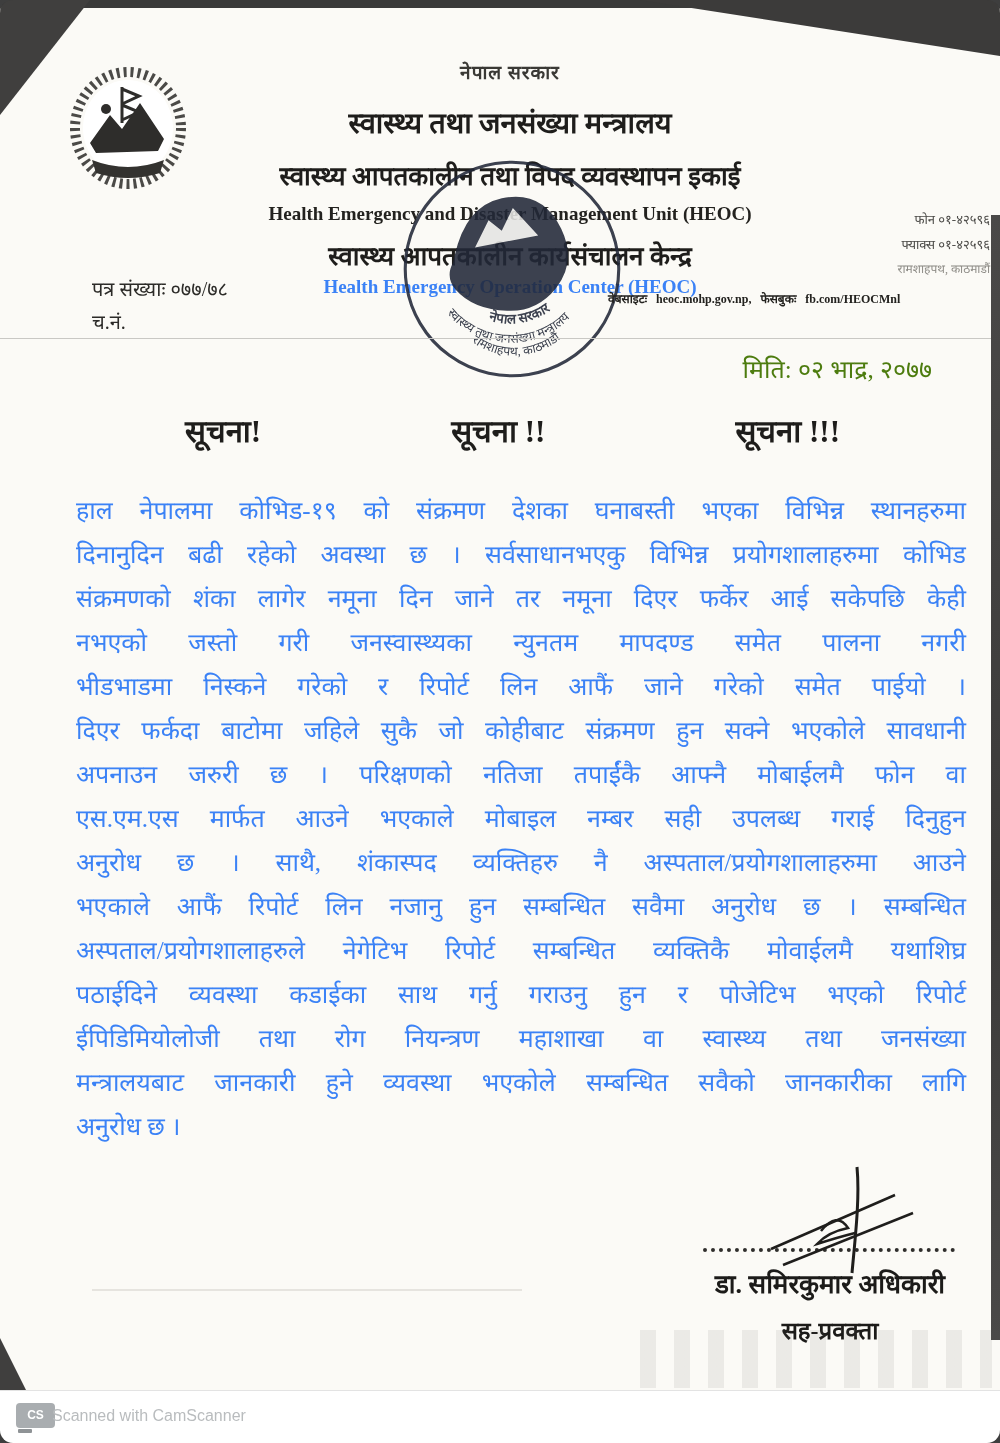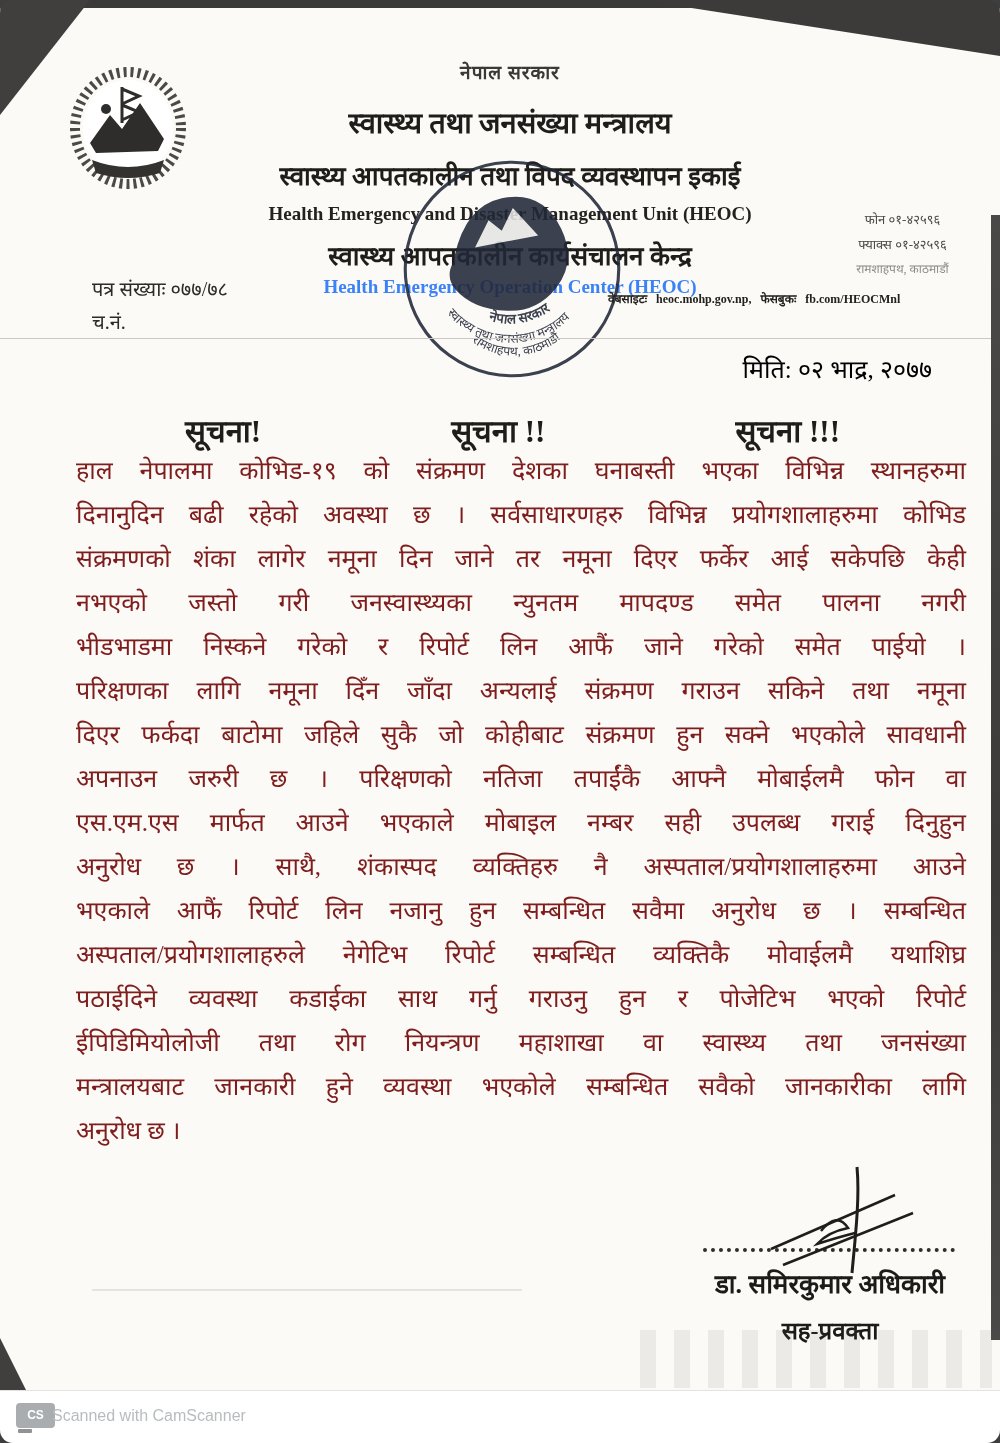--- a/index.html
+++ b/index.html
@@ -19,32 +19,32 @@
   
   .hdr-center{position:absolute;left:110px;top:52px;width:800px;text-align:center;}
   .gov{font-size:19px;font-weight:bold;color:#3a3935;letter-spacing:1px;}
   .ministry{margin-top:17px;font-size:29px;font-weight:bold;}
   .unit-np{margin-top:16px;font-size:26px;font-weight:bold;}
   .unit-en{margin-top:10px;font-size:19px;font-weight:bold;color:#23221f;}
   .center-np{margin-top:12px;font-size:26px;font-weight:bold;}
   .center-en{margin-top:3px;font-size:19px;font-weight:bold;color:#3b82f6;}
   .emblem{position:absolute;left:62px;top:58px;width:132px;height:136px;}
   .stamp{position:absolute;left:398px;top:148px;width:228px;height:228px;opacity:.88;transform:rotate(-9deg);}
-  .contact{position:absolute;right:10px;top:200px;width:175px;text-align:center;font-size:13px;color:#4a4946;line-height:25px;}
+  .contact{position:absolute;right:10px;top:200px;width:175px;text-align:right;font-size:13px;color:#4a4946;line-height:25px;}
   .contact .addr{color:#8d8b86;font-size:12px;}
   .refblock{position:absolute;left:92px;top:266px;font-size:20px;line-height:33px;color:#2c2b28;}
   .webline{position:absolute;left:608px;top:283px;font-size:12px;font-weight:bold;color:#23221f;white-space:nowrap;}
   .webline span{margin-right:6px;}
   .rule{position:absolute;left:0;top:331px;width:1000px;height:1px;background:#c9c8c4;}
-  .date{position:absolute;right:68px;top:344px;font-size:25px;color:#000000;}
+  .date{position:absolute;right:68px;top:344px;font-size:25px;color:#4d7c0f;}
   
   .notices{position:absolute;left:185px;top:402px;width:655px;display:flex;justify-content:space-between;
     font-size:31px;font-weight:bold;}
   
-  .bodytext{position:absolute;left:76px;top:442px;width:890px;font-size:25px;color:#7f1d1d;}
+  .bodytext{position:absolute;left:76px;top:482px;width:890px;font-size:25px;color:#3b82f6;}
   .bl{line-height:44px;text-align:justify;text-align-last:justify;white-space:normal;}
   .bl-last{text-align:left;text-align-last:left;}
   
   .dotline{position:absolute;left:703px;top:1205px;width:252px;height:36px;border-bottom:4px dotted #2f2e2c;}
   .sig{position:absolute;left:765px;top:1158px;width:160px;height:112px;}
   .sig-name{position:absolute;left:655px;top:1258px;width:350px;text-align:center;font-size:26px;font-weight:bold;color:#1c1b19;}
   .sig-title{position:absolute;left:655px;top:1306px;width:350px;text-align:center;font-size:24px;font-weight:bold;color:#1c1b19;}
   
   .strip{position:absolute;left:0;top:1390px;width:1000px;height:53px;background:#ffffff;border-top:1px solid #e3e3e3;}
   .cs-icon{position:absolute;left:16px;top:12px;width:39px;height:25px;background:#a9adb0;border-radius:4px;
@@ -126,25 +126,24 @@
     <div class="date">मिति: ०२ भाद्र, २०७७</div>
 
     <div class="notices">
       <span>सूचना!</span>
       <span>सूचना !!</span>
       <span>सूचना !!!</span>
     </div>
 
     <div class="bodytext">
       <div class="bl">हाल नेपालमा कोभिड-१९ को संक्रमण देशका घनाबस्ती भएका विभिन्न स्थानहरुमा</div>
-      <div class="bl">दिनानुदिन बढी रहेको अवस्था छ । सर्वसाधारणहरु विभिन्न प्रयोगशालाहरुमा कोभिड</div>
+      <div class="bl">दिनानुदिन बढी रहेको अवस्था छ । सर्वसाधानभएकु विभिन्न प्रयोगशालाहरुमा कोभिड</div>
       <div class="bl">संक्रमणको शंका लागेर नमूना दिन जाने तर नमूना दिएर फर्केर आई सकेपछि केही</div>
       <div class="bl">नभएको जस्तो गरी जनस्वास्थ्यका न्युनतम मापदण्ड समेत पालना नगरी</div>
       <div class="bl">भीडभाडमा निस्कने गरेको र रिपोर्ट लिन आफैं जाने गरेको समेत पाईयो ।</div>
-      <div class="bl">परिक्षणका लागि नमूना दिँन जाँदा अन्यलाई संक्रमण गराउन सकिने तथा नमूना</div>
       <div class="bl">दिएर फर्कदा बाटोमा जहिले सुकै जो कोहीबाट संक्रमण हुन सक्ने भएकोले सावधानी</div>
       <div class="bl">अपनाउन जरुरी छ । परिक्षणको नतिजा तपाईंकै आफ्नै मोबाईलमै फोन वा</div>
       <div class="bl">एस.एम.एस मार्फत आउने भएकाले मोबाइल नम्बर सही उपलब्ध गराई दिनुहुन</div>
       <div class="bl">अनुरोध छ । साथै, शंकास्पद व्यक्तिहरु नै अस्पताल/प्रयोगशालाहरुमा आउने</div>
       <div class="bl">भएकाले आफैं रिपोर्ट लिन नजानु हुन सम्बन्धित सवैमा अनुरोध छ । सम्बन्धित</div>
       <div class="bl">अस्पताल/प्रयोगशालाहरुले नेगेटिभ रिपोर्ट सम्बन्धित व्यक्तिकै मोवाईलमै यथाशिघ्र</div>
       <div class="bl">पठाईदिने व्यवस्था कडाईका साथ गर्नु गराउनु हुन र पोजेटिभ भएको रिपोर्ट</div>
       <div class="bl">ईपिडिमियोलोजी तथा रोग नियन्त्रण महाशाखा वा स्वास्थ्य तथा जनसंख्या</div>
       <div class="bl">मन्त्रालयबाट जानकारी हुने व्यवस्था भएकोले सम्बन्धित सवैको जानकारीका लागि</div>
       <div class="bl bl-last">अनुरोध छ ।</div>

